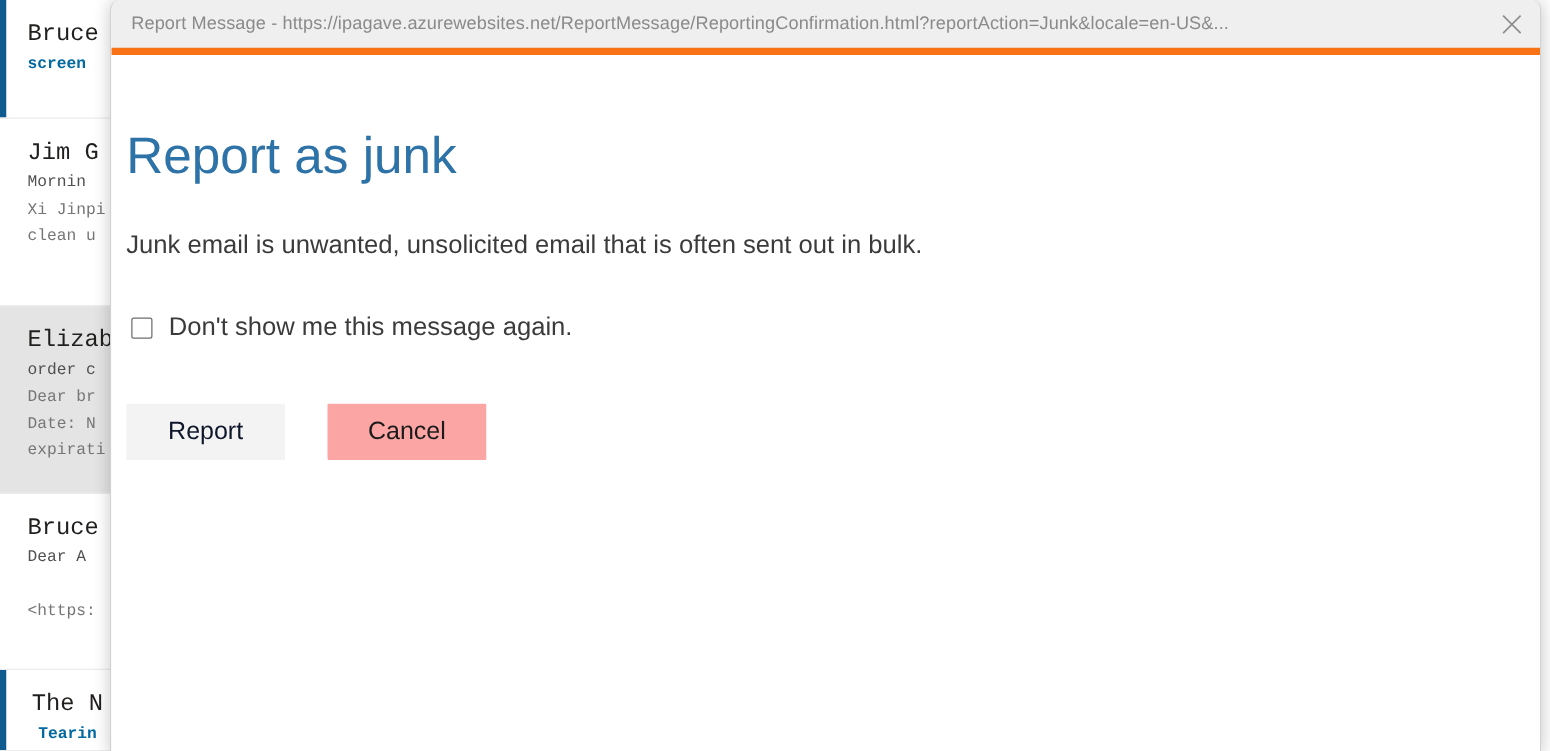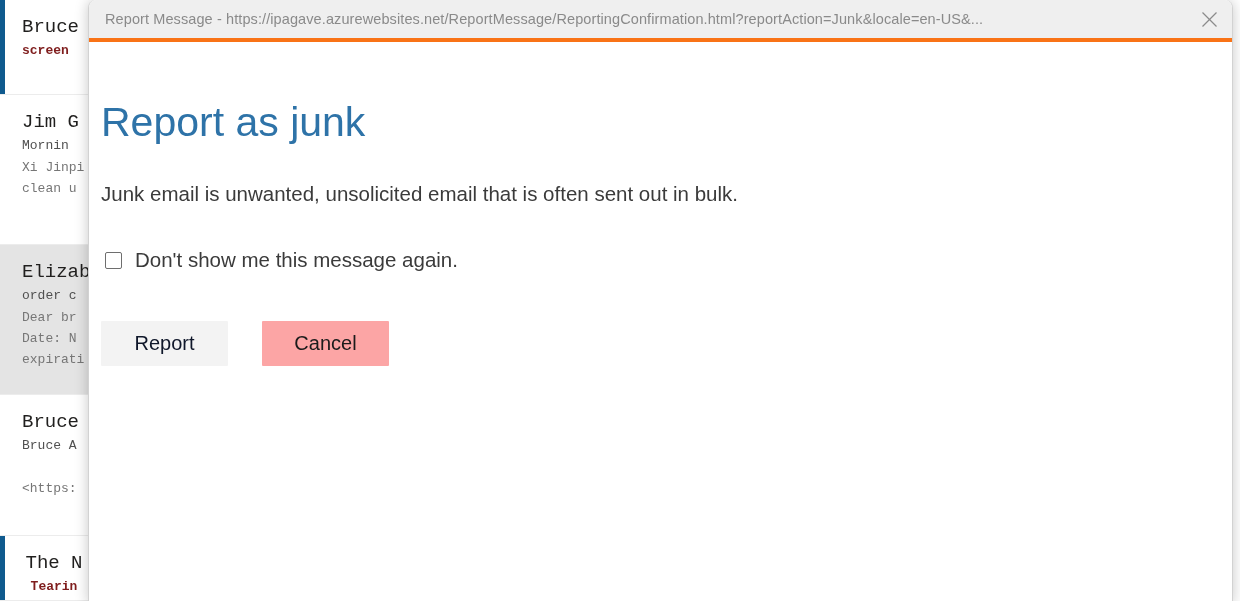--- a/index.html
+++ b/index.html
@@ -53,21 +53,21 @@
     line-height: 26px;
     white-space: nowrap;
   }
   .mail-subject {
     font-size: 13px;
     line-height: 22px;
     color: #505050;
     white-space: nowrap;
   }
   .mail-subject.link {
-    color: #7f1d1d;
+    color: #0369a1;
     font-weight: bold;
   }
   .mail-preview {
     font-size: 13px;
     line-height: 21px;
     color: #767676;
     white-space: nowrap;
   }
 
   
@@ -105,21 +105,21 @@
     border-radius: 8px 8px 0 0;
     box-shadow: 0 0 14px rgba(0,0,0,0.22);
     box-sizing: border-box;
     overflow: hidden;
   }
 
   .titlebar {
     position: relative;
     height: 38px;
     background: #efefef;
-    border-bottom: 4px solid #f97316;
+    border-bottom: 6px solid #f97316;
     border-radius: 7px 7px 0 0;
     display: flex;
     align-items: center;
     overflow: hidden;
   }
   .titlebar-text {
     margin-left: 16px;
     font-size: 14.5px;
     color: #8a8a8a;
     white-space: nowrap;
@@ -241,21 +241,21 @@
     <div class="mail-item hovered" style="height:150px;">
       <div class="mail-sender">Elizab</div>
       <div class="mail-subject">order c</div>
       <div class="mail-preview">Dear br</div>
       <div class="mail-preview">Date: N</div>
       <div class="mail-preview">expirati</div>
     </div>
 
     <div class="mail-item" style="height:141px;">
       <div class="mail-sender">Bruce</div>
-      <div class="mail-subject">Bruce A</div>
+      <div class="mail-subject">Dear A</div>
       <div class="mail-preview" style="min-height:21px;"></div>
       <div class="mail-preview">&lt;https:</div>
     </div>
 
     <div class="mail-item selected" style="height:65px;text-align:center;">
       <div class="accent"></div>
       <div class="mail-sender">The N</div>
       <div class="mail-subject link">Tearin</div>
     </div>
 

